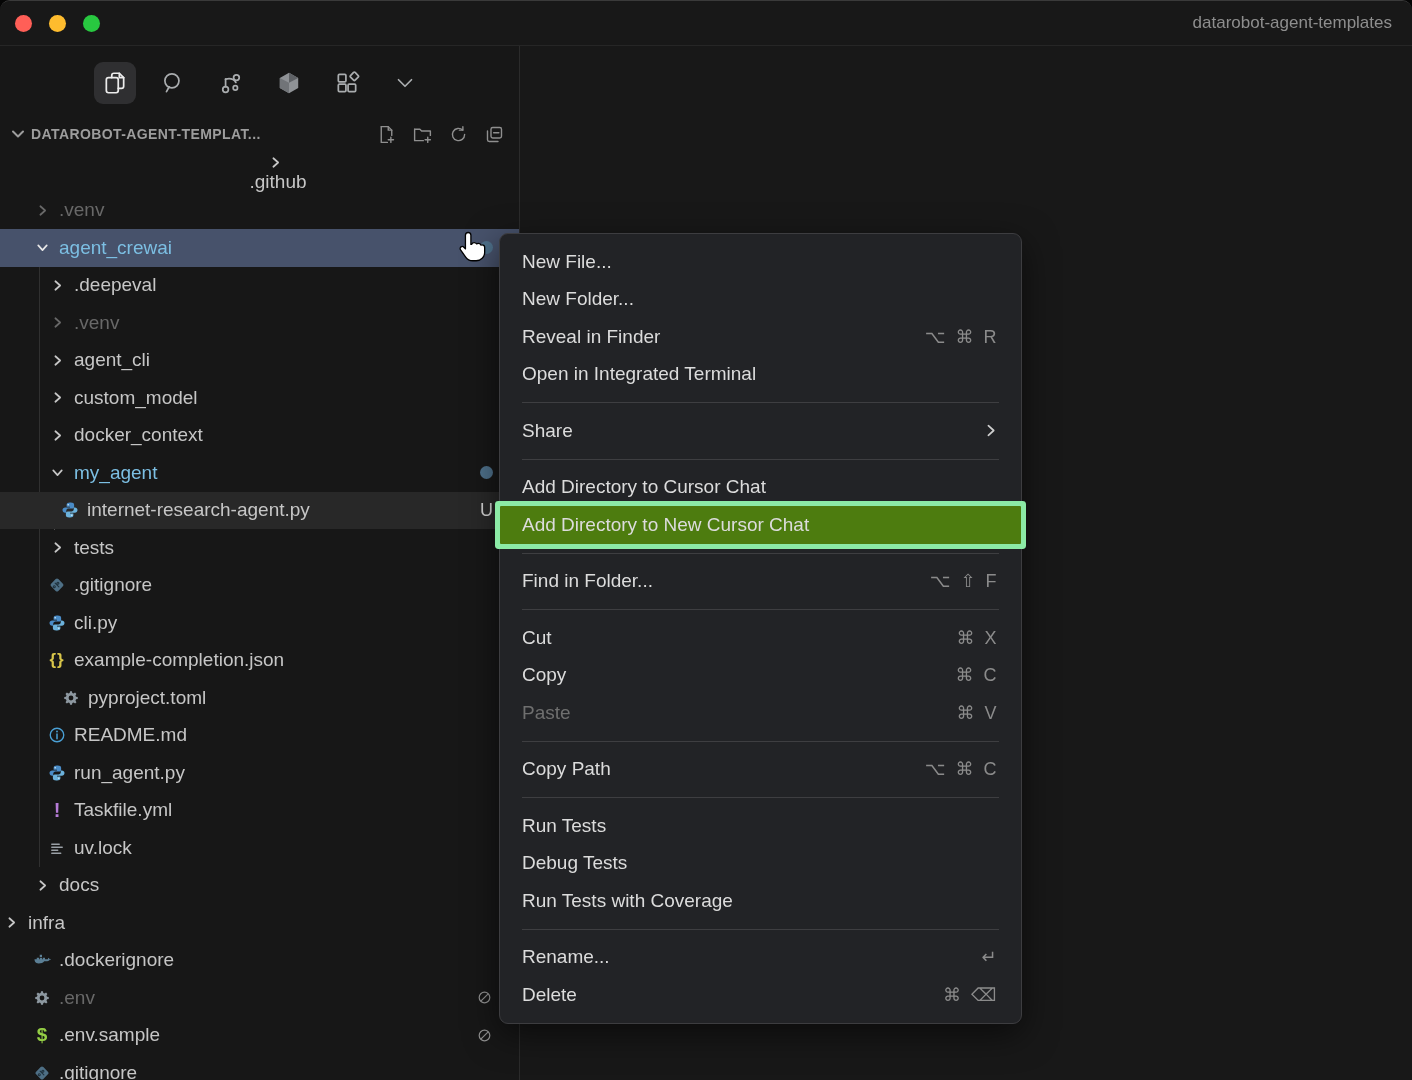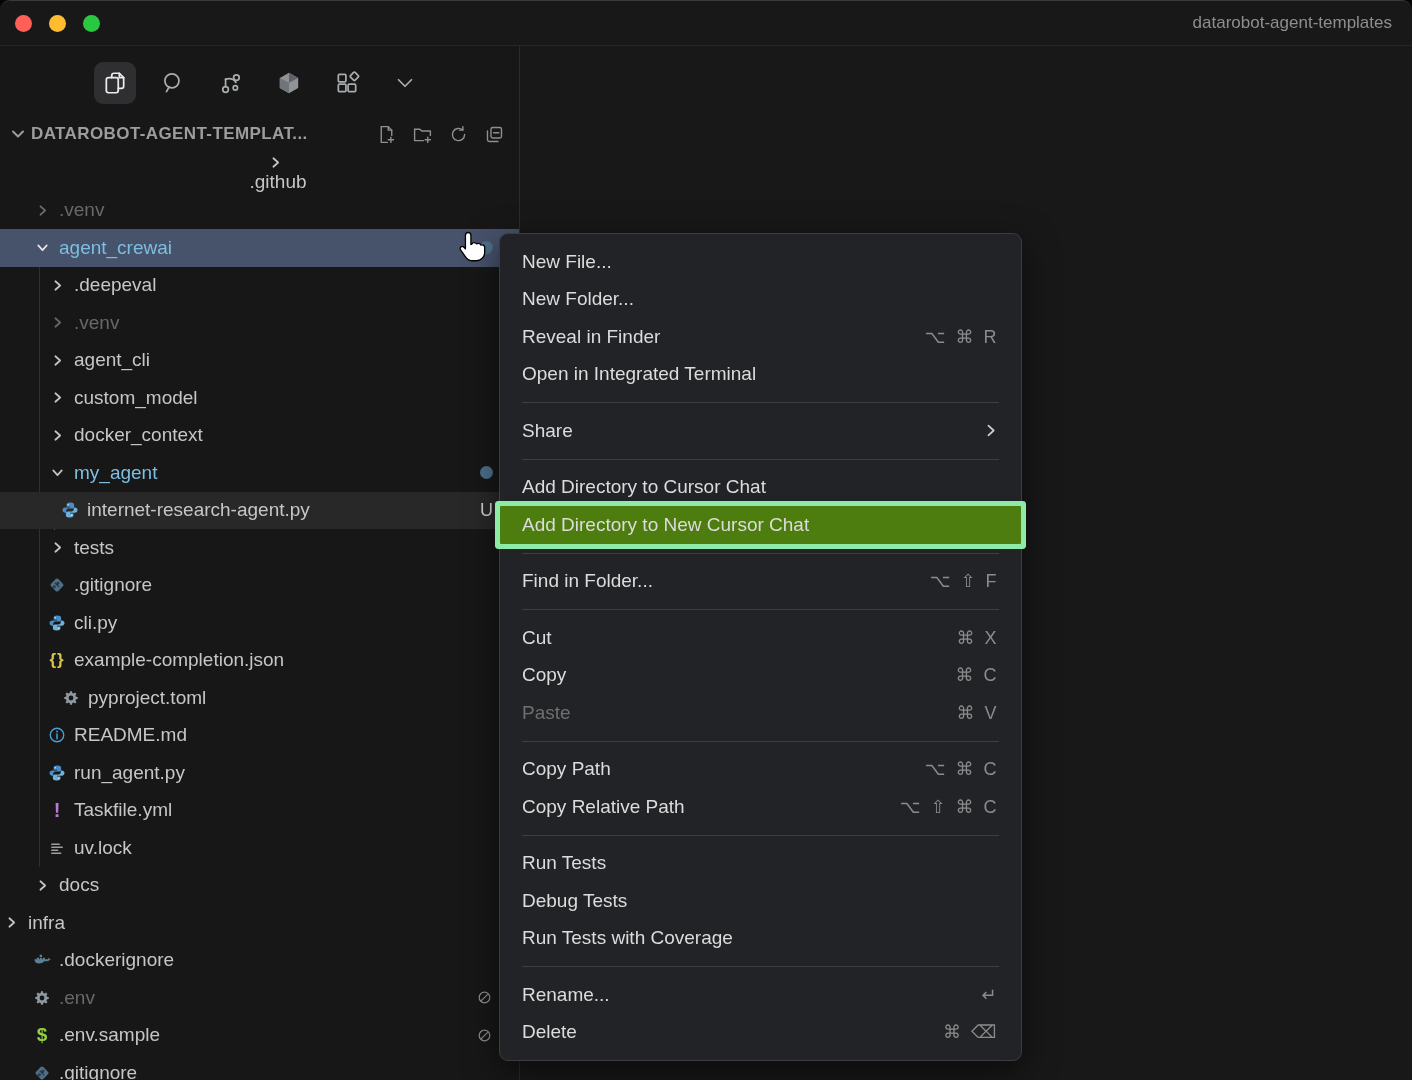--- a/index.html
+++ b/index.html
@@ -23,21 +23,21 @@
   .sidebar{width:520px;min-width:520px;background:#171717;border-right:1px solid #2b2b2b;box-sizing:border-box;position:relative;}
   .editor{flex:1;background:#181818;}
   
   .activity-row{height:62px;display:flex;align-items:center;justify-content:center;gap:16px;padding-top:6px;}
   .activity-btn{width:42px;height:42px;display:flex;align-items:center;justify-content:center;border-radius:9px;color:#a9acae;}
   .activity-btn.selected{background:#2f2f31;color:#ececec;}
   .activity-btn svg{width:26px;height:26px;}
   
   .explorer-header{height:40px;display:flex;align-items:center;padding:0 14px 0 8px;color:#9d9d9d;}
   .explorer-header .twist{width:20px;height:20px;color:#9d9d9d;}
-  .explorer-title{font-weight:bold;font-size:17px;letter-spacing:.4px;margin-left:3px;white-space:nowrap;}
+  .explorer-title{font-weight:bold;font-size:14px;letter-spacing:.4px;margin-left:3px;white-space:nowrap;}
   .header-actions{margin-left:auto;display:flex;gap:15px;color:#8f8f8f;}
   .header-actions .hact{width:21px;height:21px;display:flex;align-items:center;justify-content:center;}
   .header-actions svg{width:21px;height:21px;}
   
   .tree{position:relative;}
   .tree-row{height:37.5px;display:flex;align-items:center;font-size:19px;color:#c6c6c6;position:relative;box-sizing:border-box;}
   .tree-row .twisty{width:22px;min-width:22px;display:flex;justify-content:center;align-items:center;}
   .tree-row .twisty svg{width:17px;height:17px;}
   .tree-row .ficon{width:22px;min-width:22px;display:flex;justify-content:center;align-items:center;font-weight:bold;}
   .tree-row .label{margin-left:6px;white-space:nowrap;}
@@ -453,24 +453,20 @@
       </div>
       <div class="menu-item disabled">
         <span>Paste</span>
         <span class="shortcut">⌘ V</span>
       </div>
       <div class="menu-sep"></div>
       <div class="menu-item">
         <span>Copy Path</span>
         <span class="shortcut">⌥ ⌘ C</span>
       </div>
-      <div class="menu-item">
-        <span>Copy Relative Path</span>
-        <span class="shortcut">⌥ ⇧ ⌘ C</span>
-      </div>
       <div class="menu-sep"></div>
       <div class="menu-item">
         <span>Run Tests</span>
       </div>
       <div class="menu-item">
         <span>Debug Tests</span>
       </div>
       <div class="menu-item">
         <span>Run Tests with Coverage</span>
       </div>

